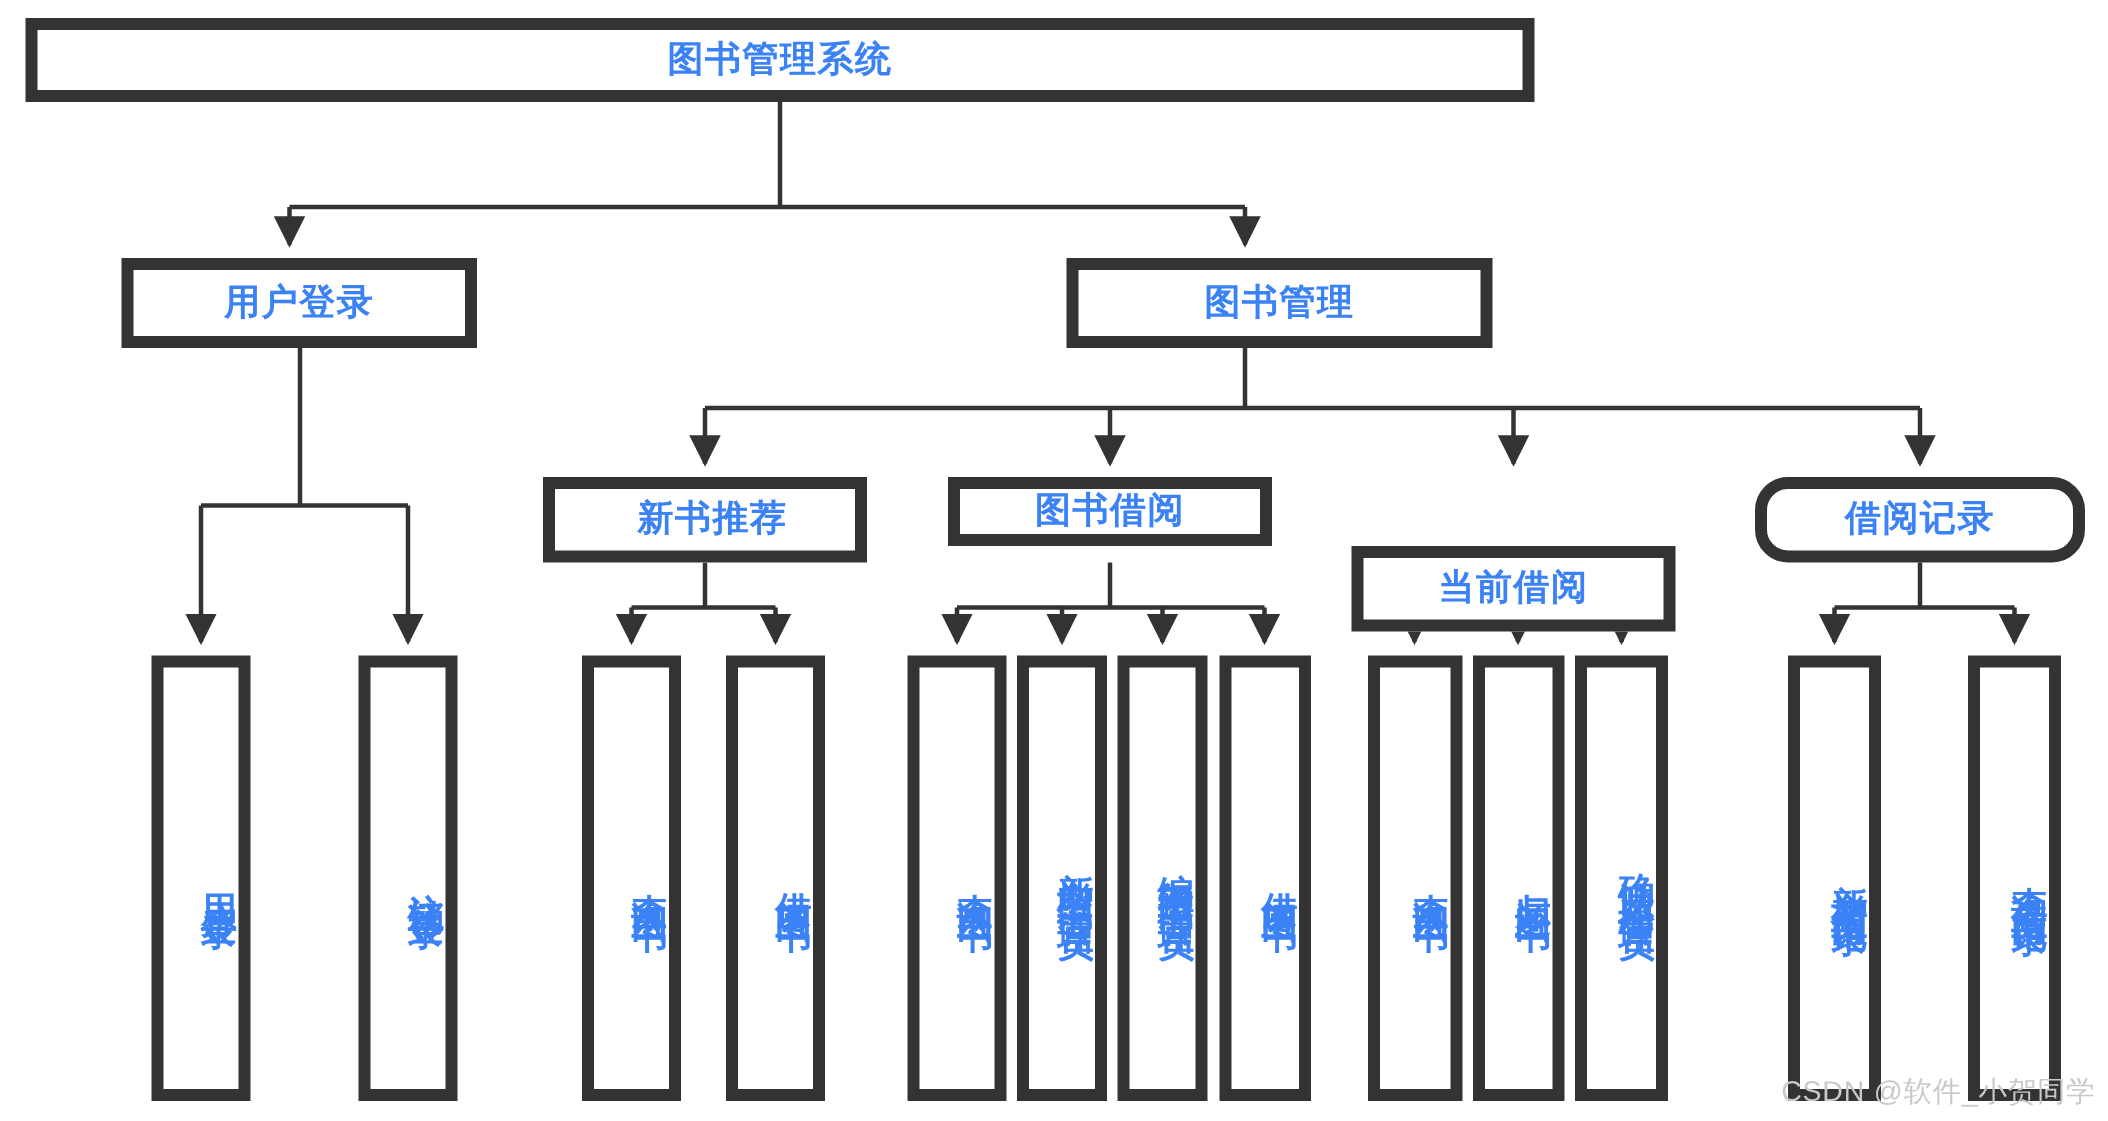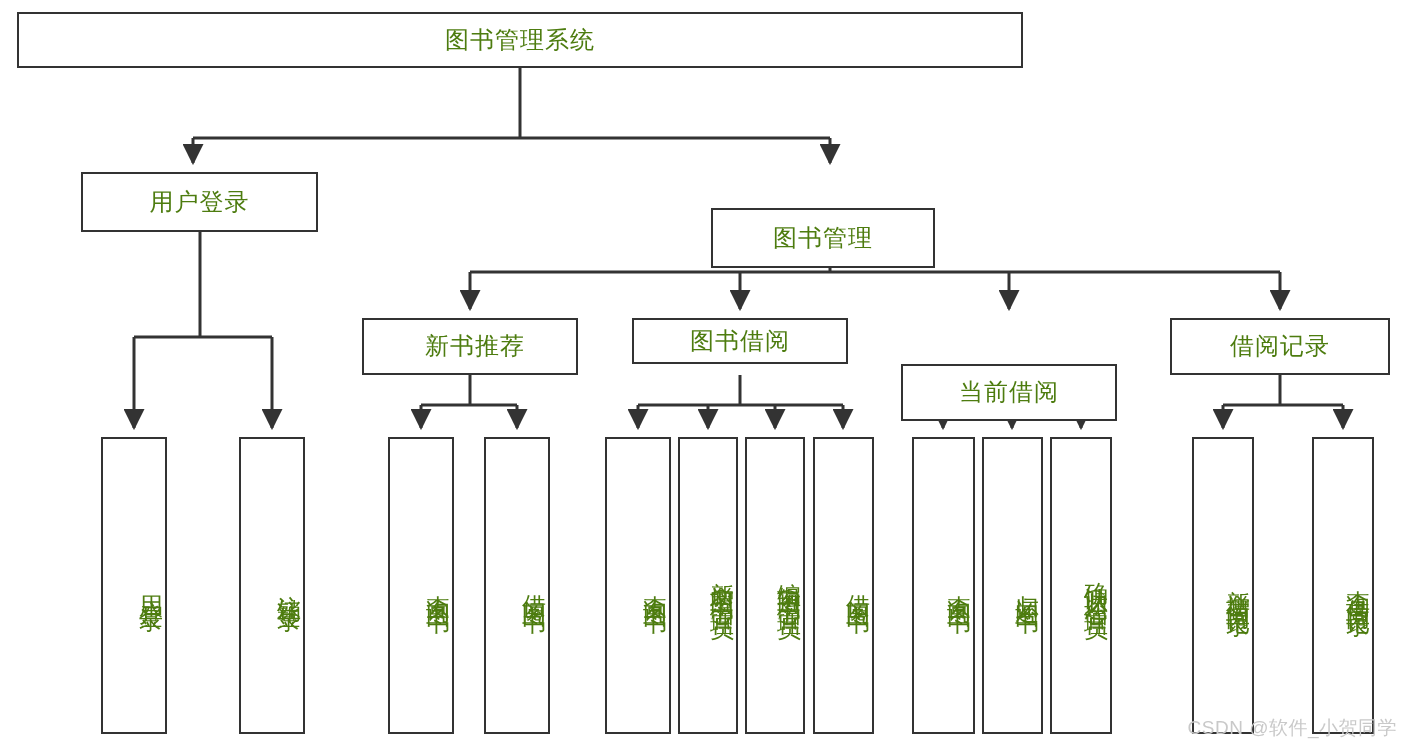--- a/index.html
+++ b/index.html
@@ -19,26 +19,27 @@
     position: absolute;
     left: 0;
     top: 0;
     width: 1405px;
     height: 747px;
     pointer-events: none;
   }
   .node {
     position: absolute;
     box-sizing: border-box;
-    border: 2px solid #b91c1c;
+    border: 8px solid #b91c1c;
     background: #ffffff;
     display: flex;
     align-items: center;
     justify-content: center;
-    color: #4d7c0f;
+    color: #3b82f6;
+    font-weight: bold;
   }
   .node.horiz {
     font-size: 24px;
     letter-spacing: 1px;
     line-height: 1.2;
   }
   .node.vert {
     writing-mode: vertical-rl;
     text-orientation: upright;
     font-size: 24px;
@@ -113,26 +114,26 @@
       <path d="M 1280 375 L 1280 405"></path>
       <path d="M 1223 405 L 1343 405"></path>
       <path d="M 1223 405 L 1223 428" marker-end="url(#arrow)"></path>
       <path d="M 1343 405 L 1343 428" marker-end="url(#arrow)"></path>
     </g>
   </svg>
 
   <div class="node horiz" id="n-root" style="left: 17px; top: 12px; width: 1006px; height: 56px; border-color: rgb(51, 51, 51);">图书管理系统</div>
 
   <div class="node horiz" id="n-l2-0" style="left: 81px; top: 172px; width: 237px; height: 60px; border-color: rgb(51, 51, 51);">用户登录</div>
-  <div class="node horiz" id="n-l2-1" style="left: 711px; top: 172px; width: 224px; height: 60px; border-color: rgb(51, 51, 51); margin-top: 36px;">图书管理</div>
+  <div class="node horiz" id="n-l2-1" style="left: 711px; top: 172px; width: 284px; height: 60px; border-color: rgb(51, 51, 51);">图书管理</div>
 
   <div class="node horiz" id="n-l3-0" style="left: 362px; top: 318px; width: 216px; height: 57px; border-color: rgb(51, 51, 51); padding-left: 10px;">新书推荐</div>
   <div class="node horiz" id="n-l3-1" style="left: 632px; top: 318px; width: 216px; height: 46px; border-color: rgb(51, 51, 51);">图书借阅</div>
   <div class="node horiz" id="n-l3-2" style="left: 901px; top: 318px; width: 216px; height: 57px; border-color: rgb(51, 51, 51); margin-top: 46px;">当前借阅</div>
-  <div class="node horiz" id="n-l3-3" style="left: 1170px; top: 318px; width: 220px; height: 57px; border-color: rgb(51, 51, 51);">借阅记录</div>
+  <div class="node horiz" id="n-l3-3" style="left: 1170px; top: 318px; width: 220px; height: 57px; border-color: rgb(51, 51, 51); border-radius: 22px;">借阅记录</div>
 
   <div class="node vert" id="n-lf-0" style="left: 101px; top: 437px; width: 66px; height: 297px; border-color: rgb(51, 51, 51);">用户登录</div>
   <div class="node vert" id="n-lf-1" style="left: 239px; top: 437px; width: 66px; height: 297px; border-color: rgb(51, 51, 51);">注销登录</div>
   <div class="node vert" id="n-lf-2" style="left: 388px; top: 437px; width: 66px; height: 297px; border-color: rgb(51, 51, 51);">查询图书</div>
   <div class="node vert" id="n-lf-3" style="left: 484px; top: 437px; width: 66px; height: 297px; border-color: rgb(51, 51, 51);">借阅图书</div>
   <div class="node vert" id="n-lf-4" style="left: 605px; top: 437px; width: 66px; height: 297px; border-color: rgb(51, 51, 51);">查询图书</div>
   <div class="node vert topalign" id="n-lf-5" style="left: 678px; top: 437px; width: 60px; height: 297px; border-color: rgb(51, 51, 51);">新增图书（管理员）</div>
   <div class="node vert topalign" id="n-lf-6" style="left: 745px; top: 437px; width: 60px; height: 297px; border-color: rgb(51, 51, 51);">编辑图书（管理员）</div>
   <div class="node vert" id="n-lf-7" style="left: 813px; top: 437px; width: 61px; height: 297px; border-color: rgb(51, 51, 51);">借阅图书</div>
   <div class="node vert" id="n-lf-8" style="left: 912px; top: 437px; width: 63px; height: 297px; border-color: rgb(51, 51, 51);">查询图书</div>

